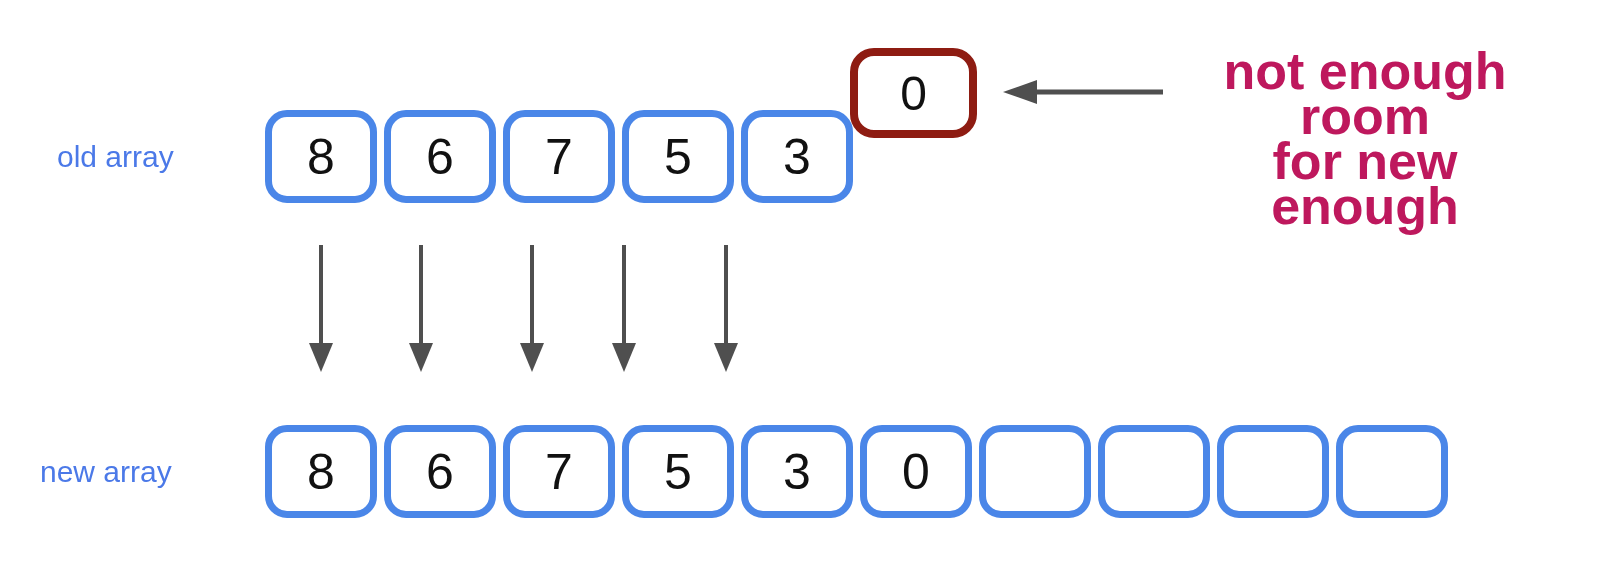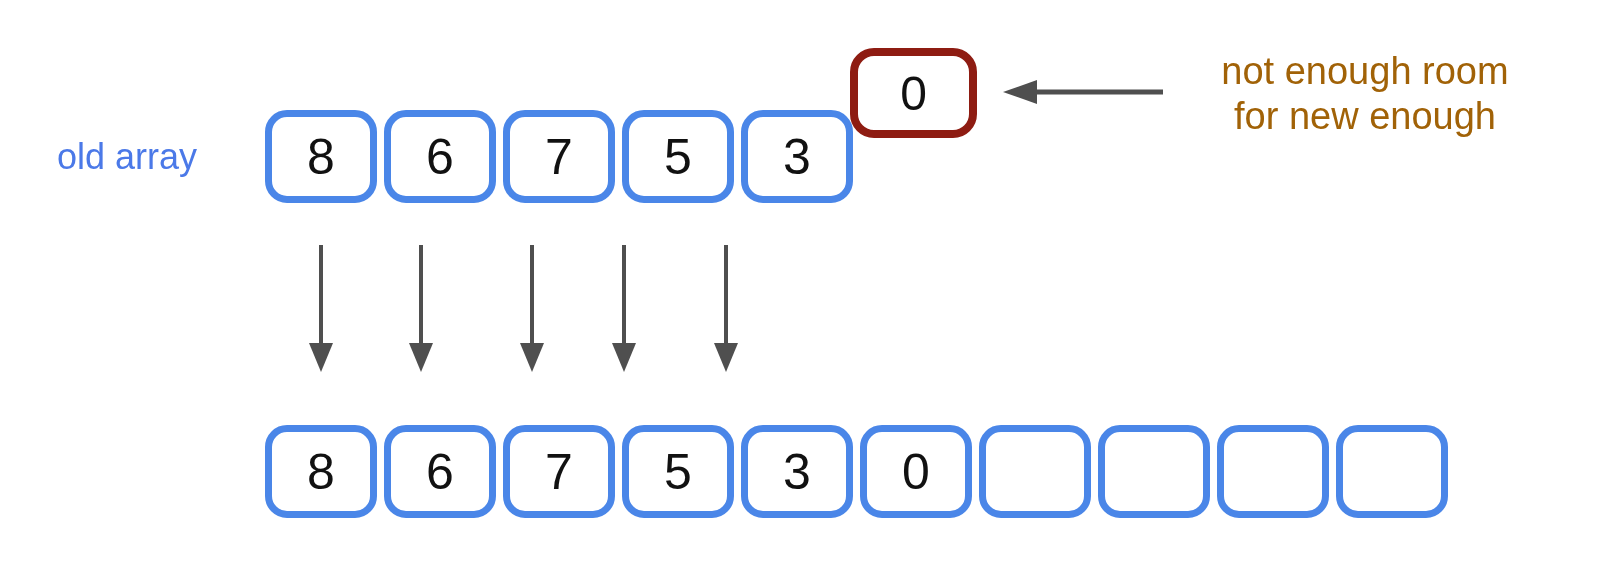--- a/index.html
+++ b/index.html
@@ -10,21 +10,21 @@
   }
   #canvas {
     position: relative;
     width: 1600px;
     height: 574px;
     background: #ffffff;
     overflow: hidden;
   }
   .row-label {
     position: absolute;
-    font-size: 36px;
+    font-size: 30px;
     line-height: 42px;
     color: #4b79e8;
     white-space: nowrap;
   }
   #old-array-label { left: 57px; top: 136px; }
   #new-array-label { left: 40px; top: 451px; }
 
   .array-row {
     position: absolute;
     display: flex;
@@ -76,23 +76,24 @@
     top: 77px;
     width: 165px;
     height: 30px;
   }
   #annotation {
     position: absolute;
     left: 1190px;
     top: 49px;
     width: 350px;
     text-align: center;
-    font-size: 38px;
+    font-size: 52px;
     line-height: 45px;
-    color: #a16207;
+    color: #be185d;
+    font-weight: bold;
   }
 </style>
 </head>
 <body>
 
 <div id="canvas">
 
   <div id="old-array-label" class="row-label">old array</div>
 
   <div id="old-array-row" class="array-row">
@@ -129,20 +130,21 @@
   </svg>
   <svg class="down-arrow" style="left:609px" viewBox="0 0 30 130" xmlns="http://www.w3.org/2000/svg">
     <line x1="15" y1="2" x2="15" y2="104" stroke="#4f4f4f" stroke-width="4"></line>
     <polygon points="15,129 3,100 27,100" fill="#4f4f4f"></polygon>
   </svg>
   <svg class="down-arrow" style="left:711px" viewBox="0 0 30 130" xmlns="http://www.w3.org/2000/svg">
     <line x1="15" y1="2" x2="15" y2="104" stroke="#4f4f4f" stroke-width="4"></line>
     <polygon points="15,129 3,100 27,100" fill="#4f4f4f"></polygon>
   </svg>
 
+  <div id="new-array-label" class="row-label">new array</div>
 
   <div id="new-array-row" class="array-row">
     <div class="cell">8</div>
     <div class="cell">6</div>
     <div class="cell">7</div>
     <div class="cell">5</div>
     <div class="cell">3</div>
     <div class="cell">0</div>
     <div class="cell"></div>
     <div class="cell"></div>

